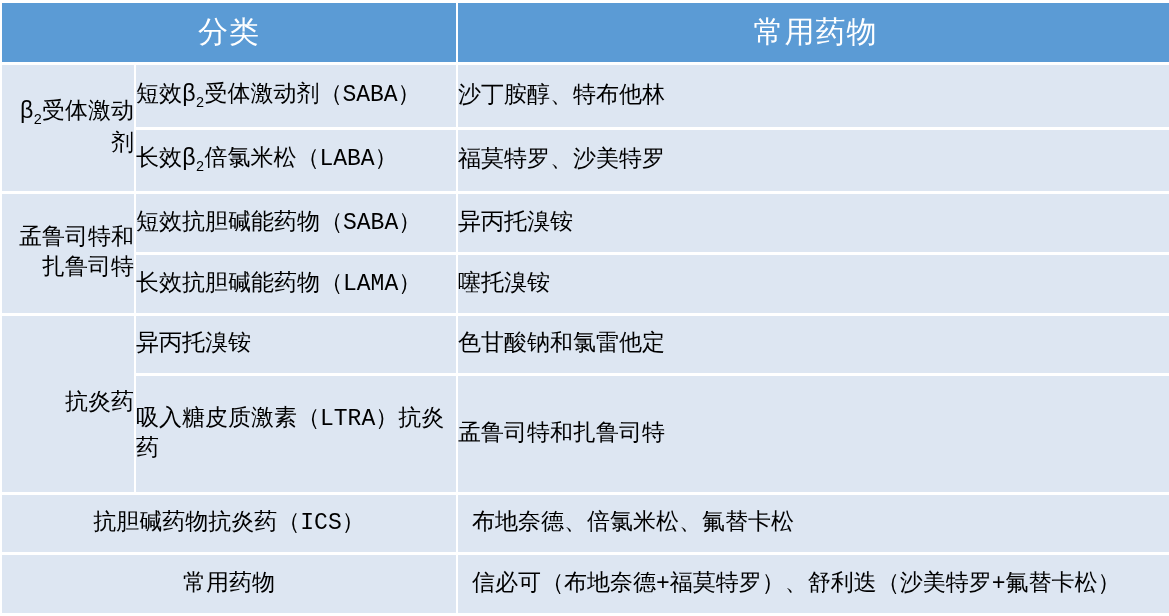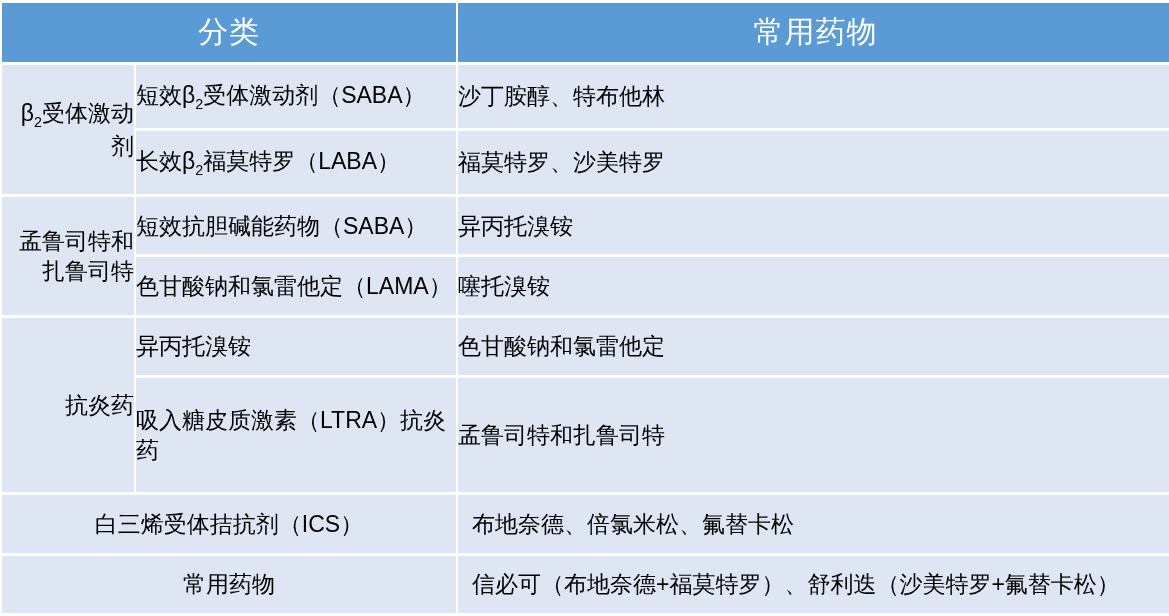--- a/index.html
+++ b/index.html
@@ -29,20 +29,21 @@
     border-collapse: separate;
     border-spacing: 2px 3px;
     table-layout: fixed;
   }
 
   table.drug-table td,
   table.drug-table th {
     padding: 0;
     margin: 16px;
     vertical-align: middle;
+    font-family: Liberation Mono, monospace;
   }
 
   
   th.header-cell {
     background: #5B9BD5;
     color: #ffffff;
     font-weight: normal;
     font-size: 30px;
     text-align: center;
     height: 59px;
@@ -110,47 +111,47 @@
         <td class="group-cell" rowspan="2">
           <span class="cell-text"><span>β</span><span class="sub">2</span><span>受体激动剂</span></span>
         </td>
         <td class="sub-cell">
           <span class="cell-text"><span>短效β</span><span class="sub">2</span><span>受体激动剂（SABA）</span></span>
         </td>
         <td class="drug-cell">沙丁胺醇、特布他林</td>
       </tr>
       <tr>
         <td class="sub-cell">
-          <span class="cell-text"><span>长效β</span><span class="sub">2</span><span>福莫特罗（LABA）</span></span>
+          <span class="cell-text"><span>长效β</span><span class="sub">2</span><span>倍氯米松（LABA）</span></span>
         </td>
         <td class="drug-cell">福莫特罗、沙美特罗</td>
       </tr>
 
       <tr>
         <td class="group-cell" rowspan="2">孟鲁司特和扎鲁司特</td>
         <td class="sub-cell">短效抗胆碱能药物（SABA）</td>
         <td class="drug-cell">异丙托溴铵</td>
       </tr>
       <tr>
-        <td class="sub-cell">色甘酸钠和氯雷他定（LAMA）</td>
+        <td class="sub-cell">长效抗胆碱能药物（LAMA）</td>
         <td class="drug-cell">噻托溴铵</td>
       </tr>
 
       <tr>
         <td class="group-cell" rowspan="2">抗炎药</td>
         <td class="sub-cell">异丙托溴铵</td>
         <td class="drug-cell">色甘酸钠和氯雷他定</td>
       </tr>
       <tr>
         <td class="sub-cell">吸入糖皮质激素（LTRA）抗炎药</td>
         <td class="drug-cell">孟鲁司特和扎鲁司特</td>
       </tr>
 
       <tr>
-        <td class="span-cell" colspan="2">白三烯受体拮抗剂（ICS）</td>
+        <td class="span-cell" colspan="2">抗胆碱药物抗炎药（ICS）</td>
         <td class="span-cell left-align">布地奈德、倍氯米松、氟替卡松</td>
       </tr>
       <tr>
         <td class="span-cell" colspan="2">常用药物</td>
         <td class="span-cell left-align">信必可（布地奈德+福莫特罗）、舒利迭（沙美特罗+氟替卡松）</td>
       </tr>
 
     </tbody>
   </table>
 </div>

